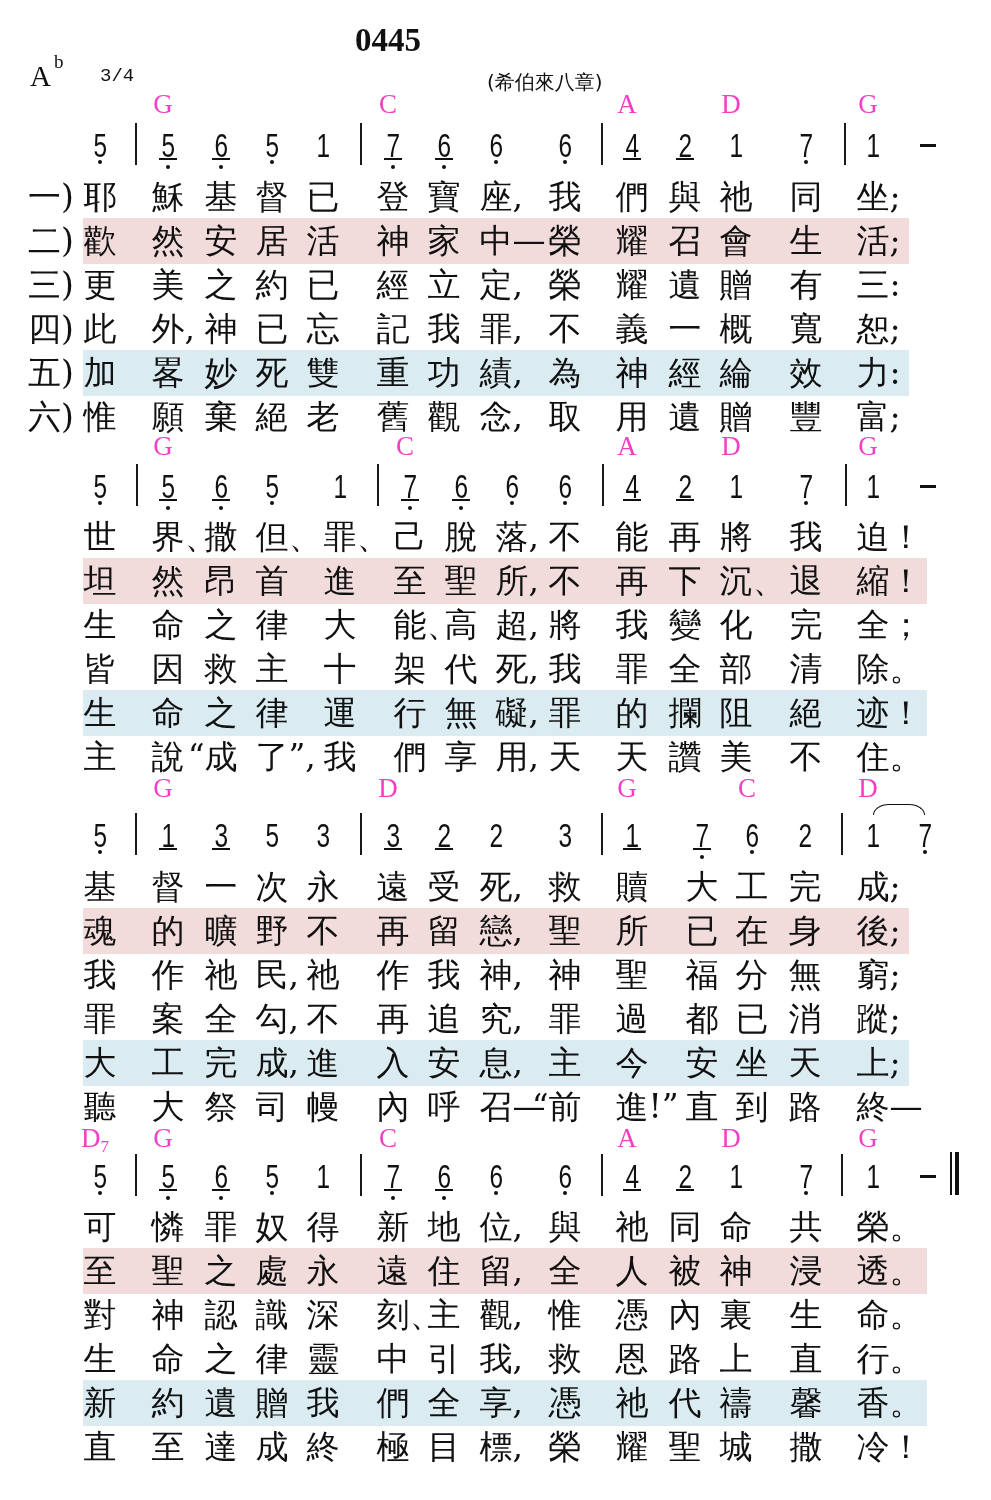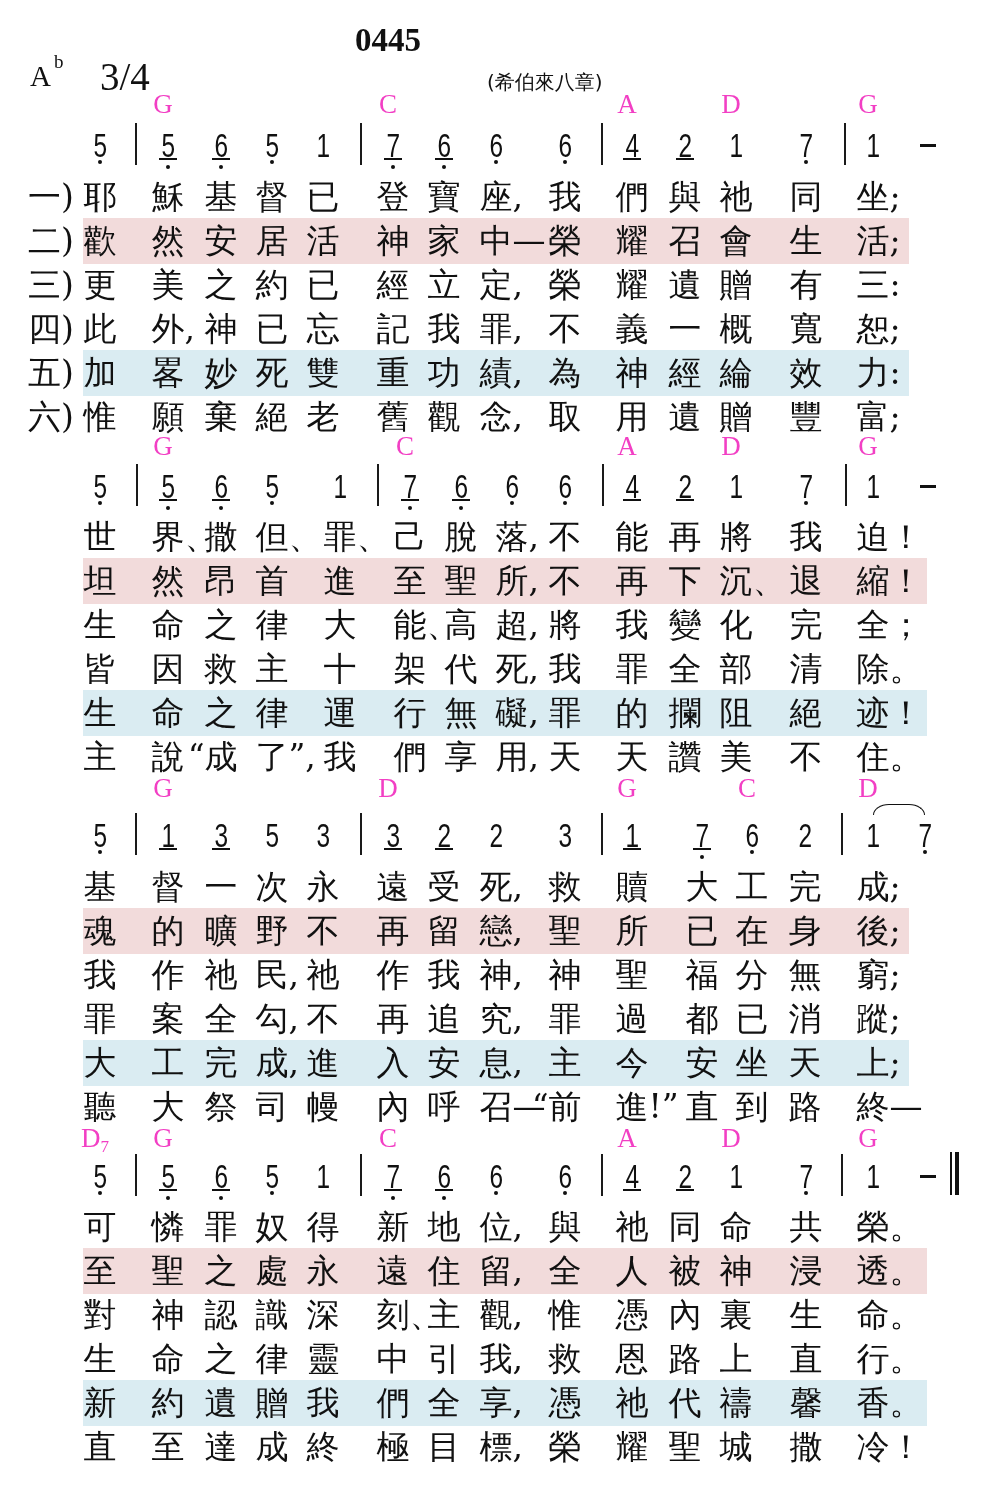--- a/index.html
+++ b/index.html
@@ -6,21 +6,21 @@
   body { width:991px; height:1500px; position:relative; overflow:hidden; color:#111111; font-family:"DejaVu Serif", serif; }
   #sheet { position:absolute; left:0; top:0; width:991px; height:1500px; }
 
   #title-row { position:absolute; left:355px; top:24px; white-space:nowrap; display:flex; align-items:baseline; }
   .hymn-number { font-family:"Liberation Serif", serif; font-weight:bold; font-size:33px; line-height:33px; }
   .hymn-title { font-family:"DejaVu Sans", sans-serif; font-size:33px; line-height:33px; letter-spacing:5px; margin-left:22px; }
   .subtitle { position:absolute; left:487px; top:72px; font-family:"DejaVu Sans", sans-serif; font-size:20px; line-height:20px; white-space:nowrap; }
 
   .key-letter { position:absolute; left:30px; top:62px; font-family:"Liberation Serif", serif; font-size:29px; line-height:29px; }
   .key-acc { position:absolute; left:54px; top:52px; font-family:"Liberation Serif", serif; font-size:19px; line-height:19px; }
-  .time-sig { position:absolute; left:100px; top:62px; font-family:Liberation Serif, serif; font-size:39px; line-height:29px; }
+  .time-sig { position:absolute; left:100px; top:62px; font-family:Liberation Mono, monospace; font-size:19px; line-height:29px; }
 
   .band { position:absolute; height:46px; }
   .chord { position:absolute; font-family:"Liberation Serif", serif; font-size:27px; line-height:27px; transform:translateX(-50%); white-space:nowrap; }
   .chord sub { font-size:17px; vertical-align:-5px; line-height:0; }
 
   .note { position:absolute; width:30px; margin-left:-15px; text-align:center; height:33px; line-height:33px;
           font-family:"Liberation Sans", sans-serif; font-size:33px; color:#111; }
   .note .digit { display:inline-block; transform:scaleX(0.74); }
   .ul { position:absolute; width:18px; height:2px; background:#111; }
   .dot { position:absolute; width:4px; height:4px; border-radius:50%; background:#111; }

